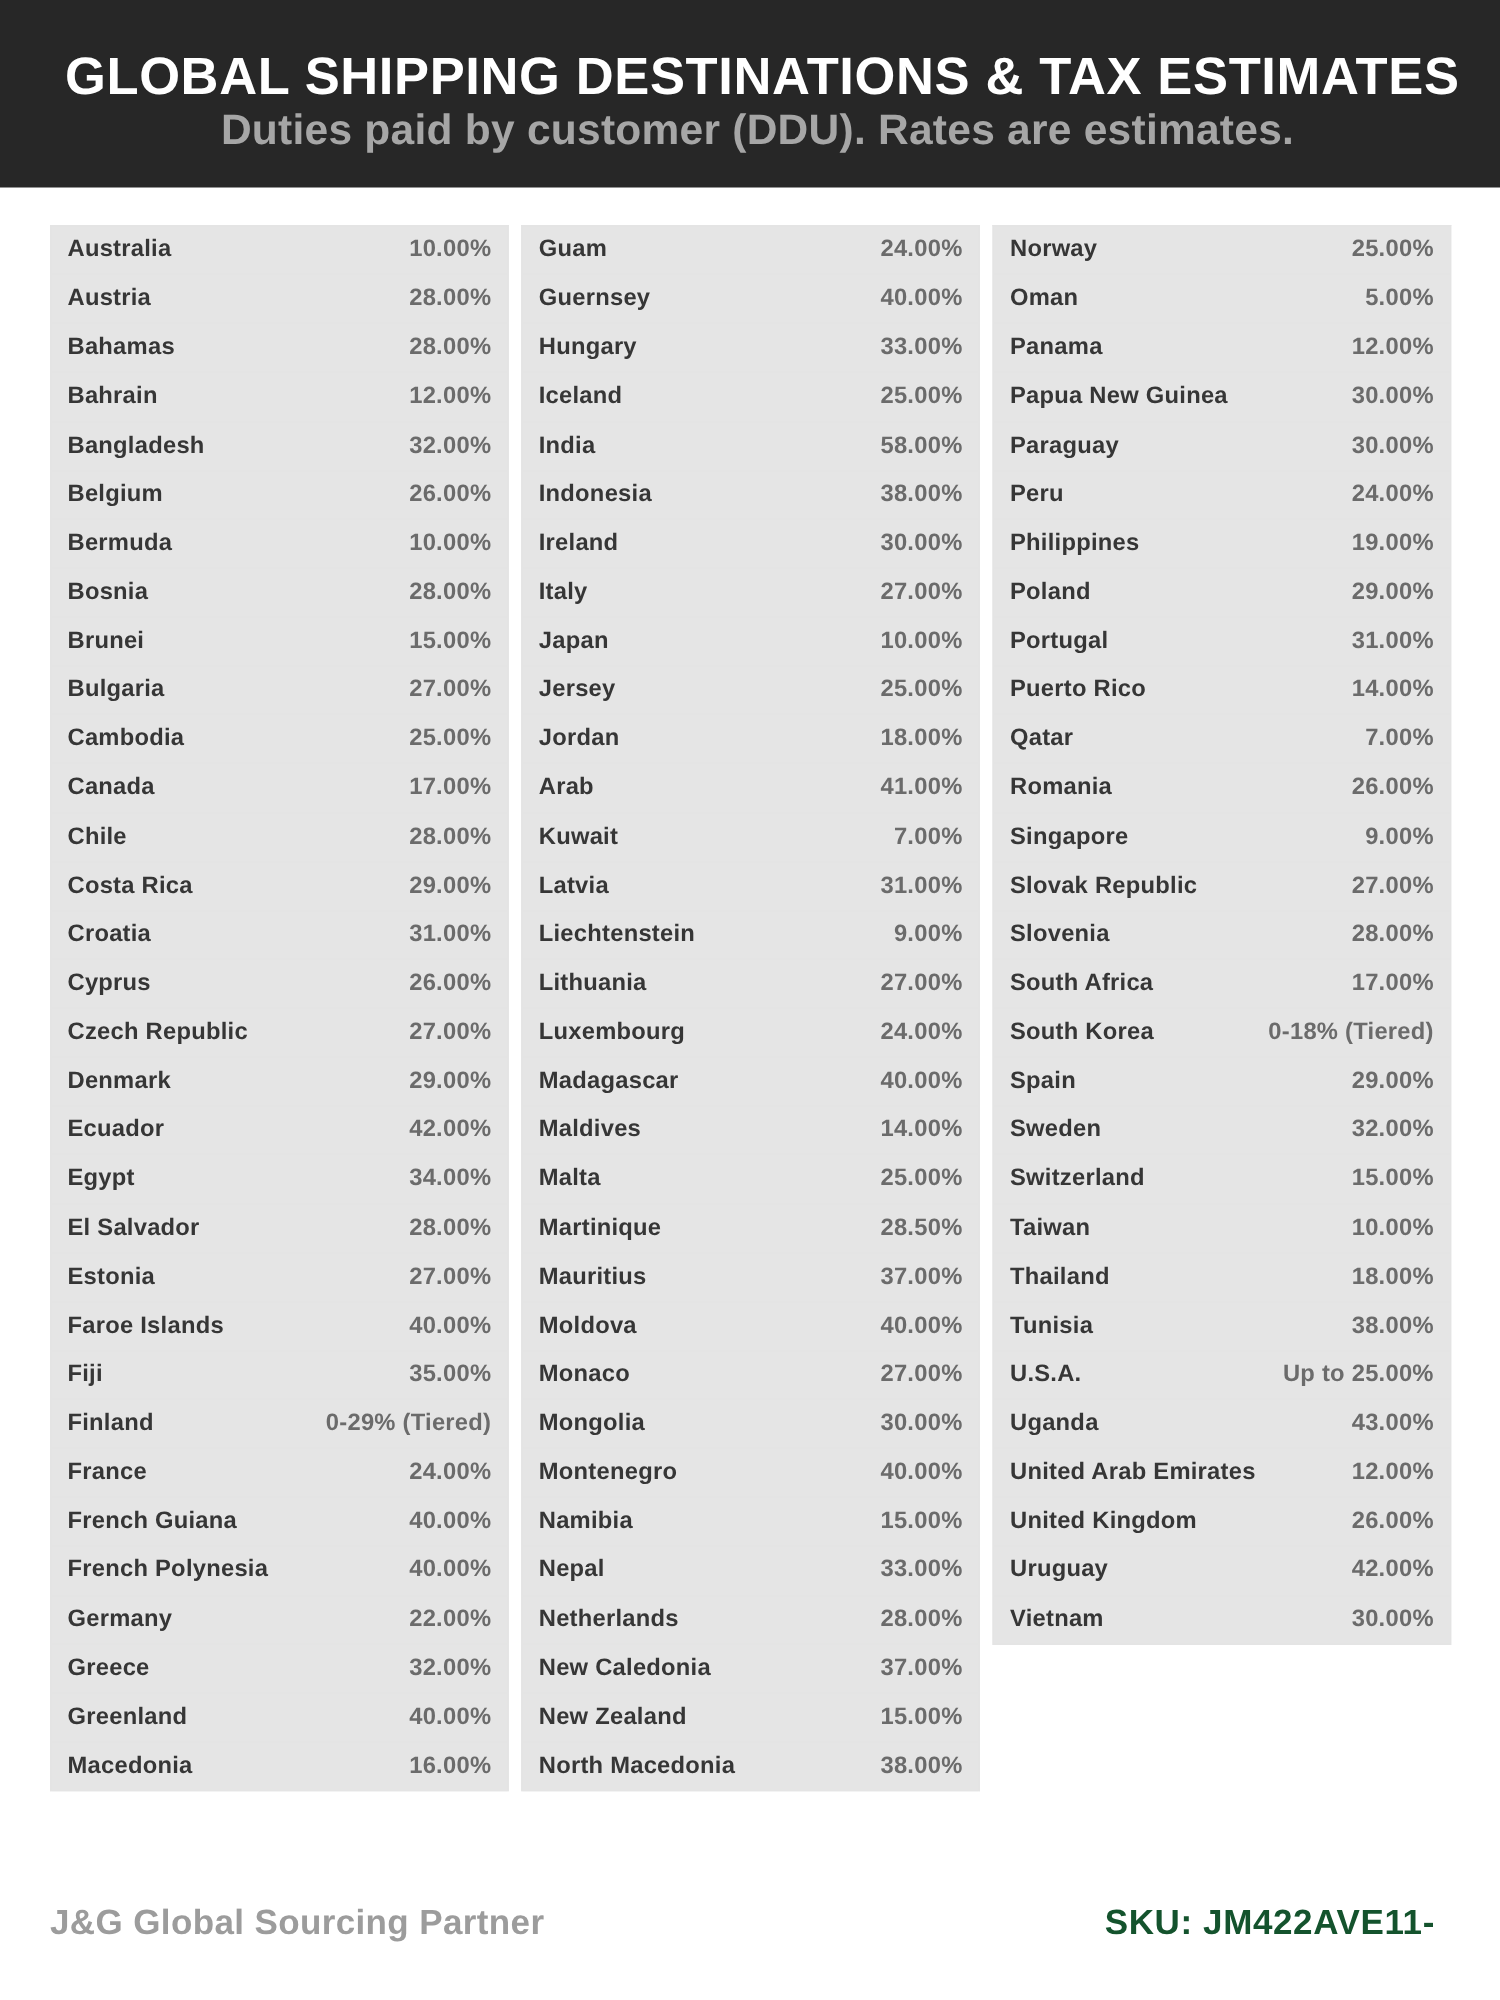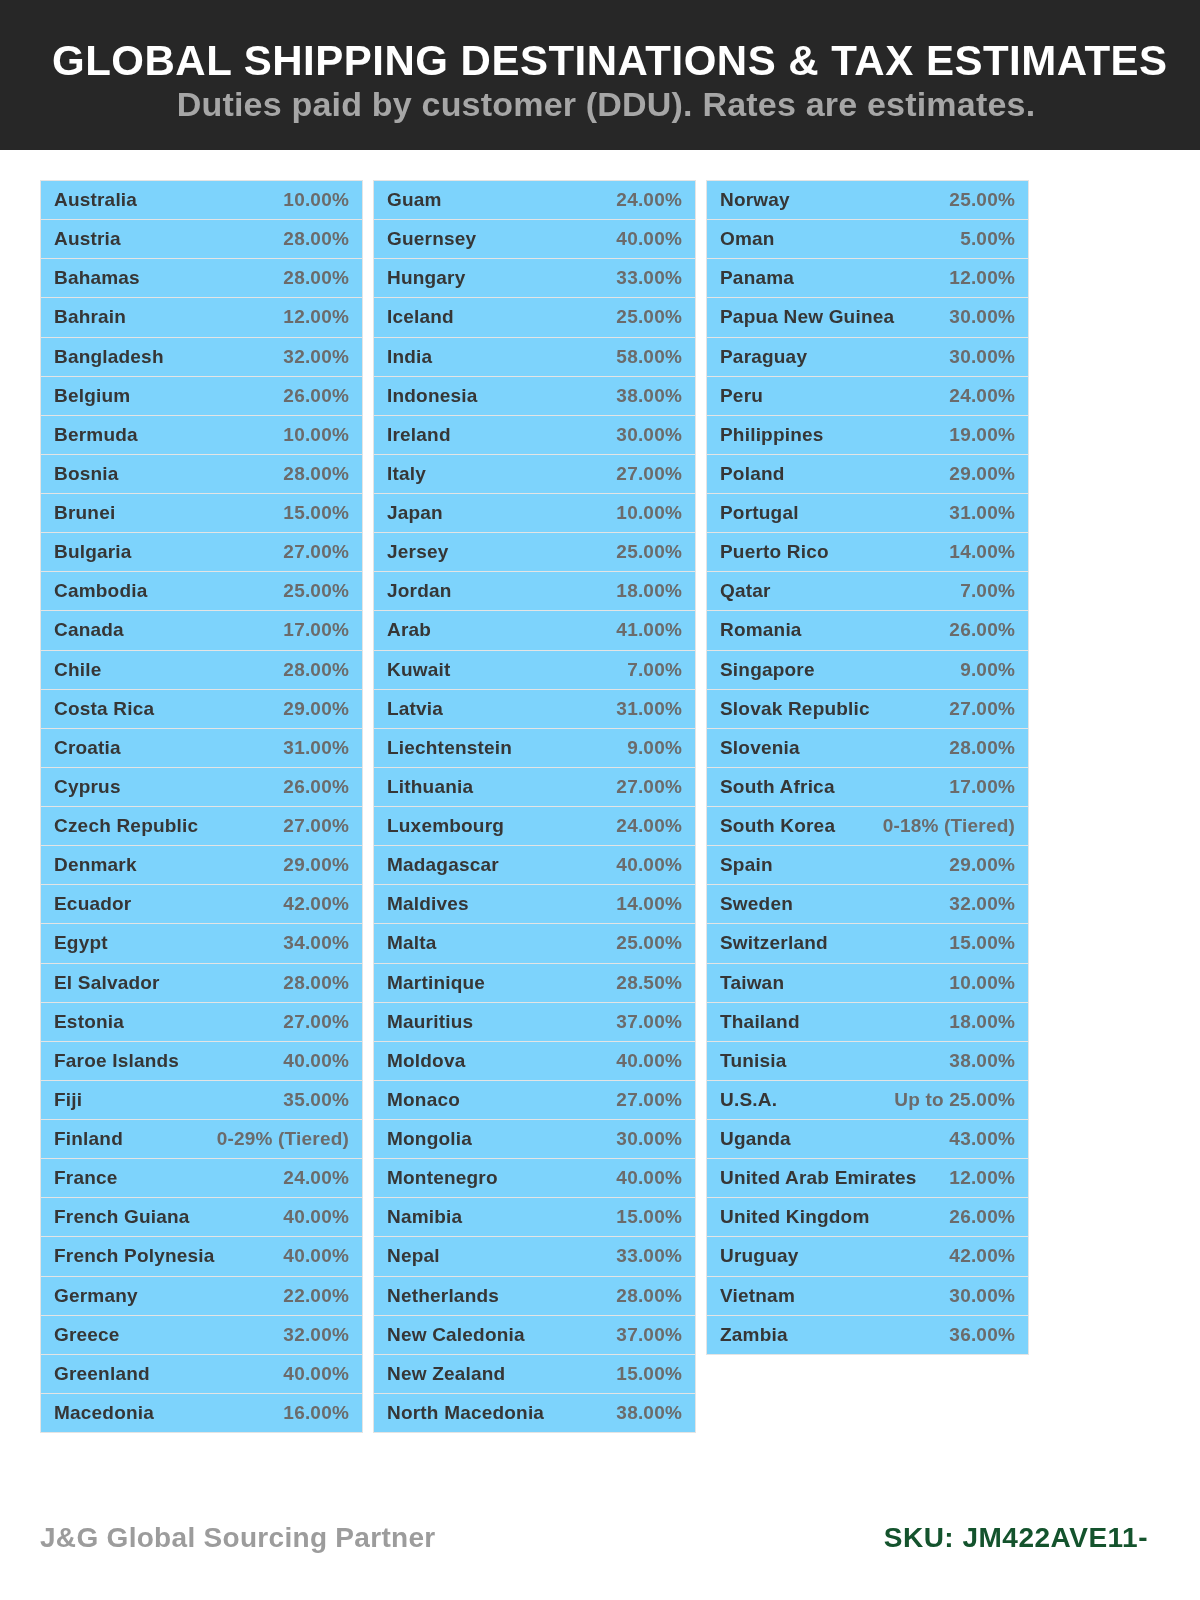--- a/index.html
+++ b/index.html
@@ -20,23 +20,23 @@
   }
   .header .subtitle{
     color:#a6a6a6;font-size:34px;font-weight:bold;
     letter-spacing:0.2px;line-height:30px;
   }
   .tables{
     margin:30px 0 0 40px;
     display:flex;gap:10px;align-items:flex-start;
   }
   .col-table{
-    box-sizing:border-box;width:323px;
+    box-sizing:border-box;width:367px;
     border:1px solid #e4e4e4;border-bottom:none;
-    background:#7dd3fc;
+    background:#e5e5e5;
   }
   .row{
     box-sizing:border-box;height:39.125px;
     border-bottom:1px solid #e4e4e4;
     display:flex;align-items:center;justify-content:space-between;
     padding:0 13px;
   }
   .country{
     color:#363636;font-size:19px;font-weight:bold;
     letter-spacing:0.2px;white-space:nowrap;
@@ -435,23 +435,19 @@
         <span class="rate">26.00%</span>
       </div>
       <div class="row">
         <span class="country">Uruguay</span>
         <span class="rate">42.00%</span>
       </div>
       <div class="row">
         <span class="country">Vietnam</span>
         <span class="rate">30.00%</span>
       </div>
-      <div class="row">
-        <span class="country">Zambia</span>
-        <span class="rate">36.00%</span>
-      </div>
     </div>
   </div>
 
 <div class="footer">
   <div class="brand">J&amp;G Global Sourcing Partner</div>
   <div class="sku">SKU: JM422AVE11-</div>
 </div>
 
 </body></html>

